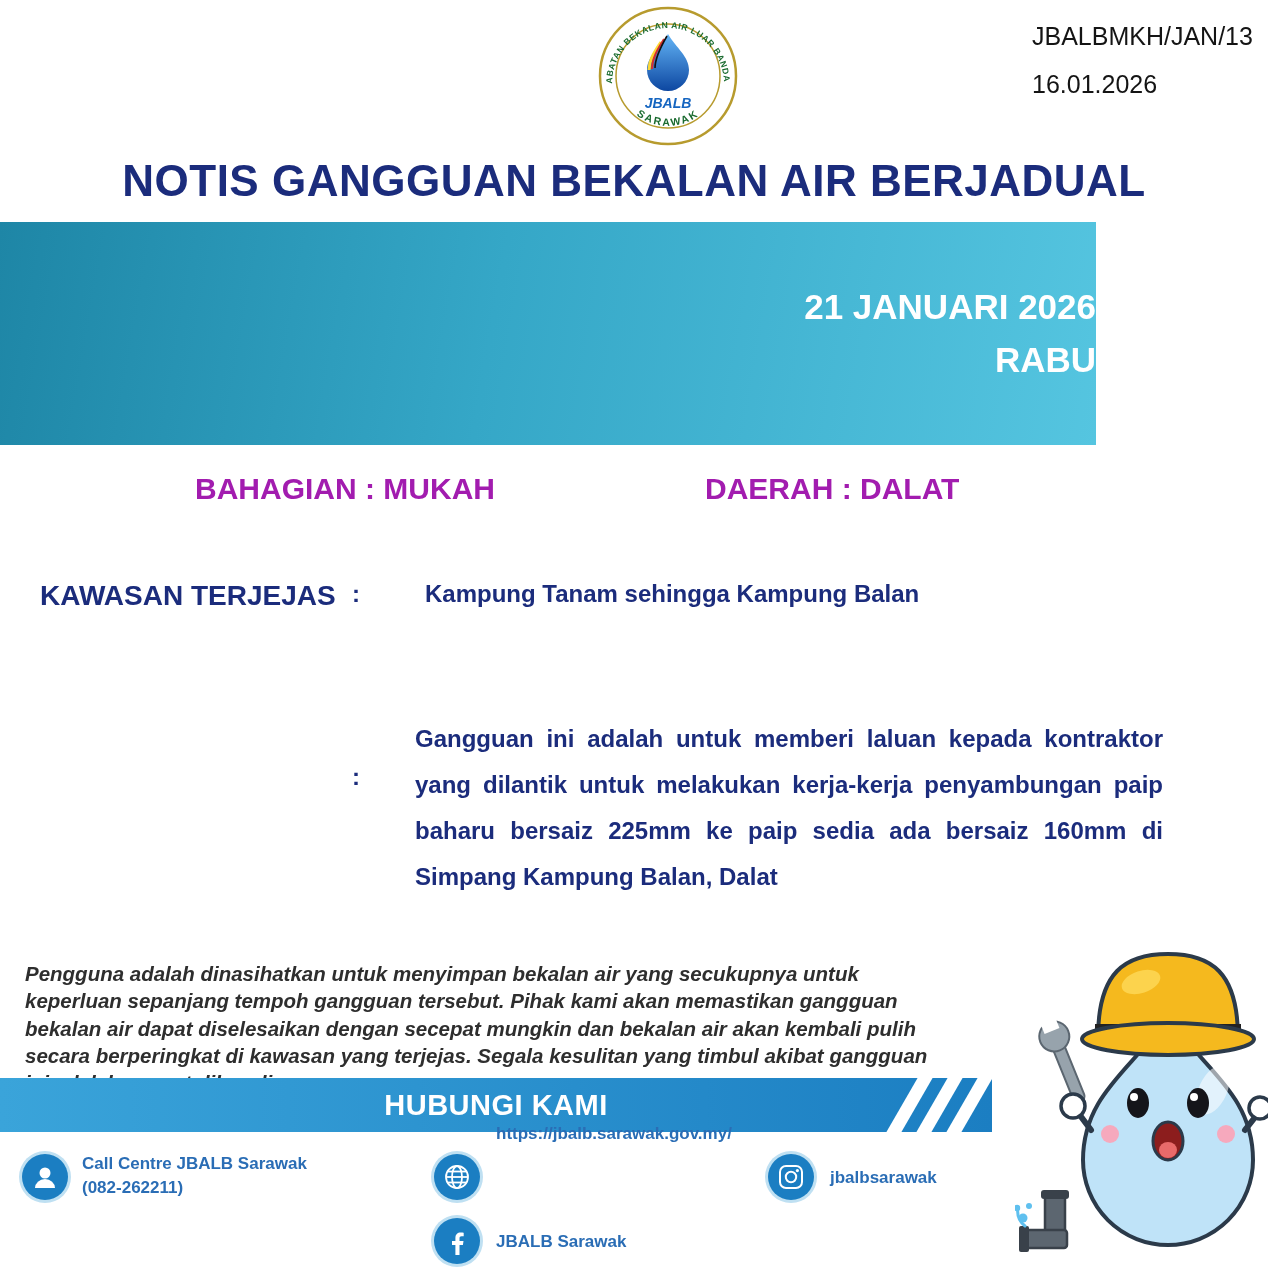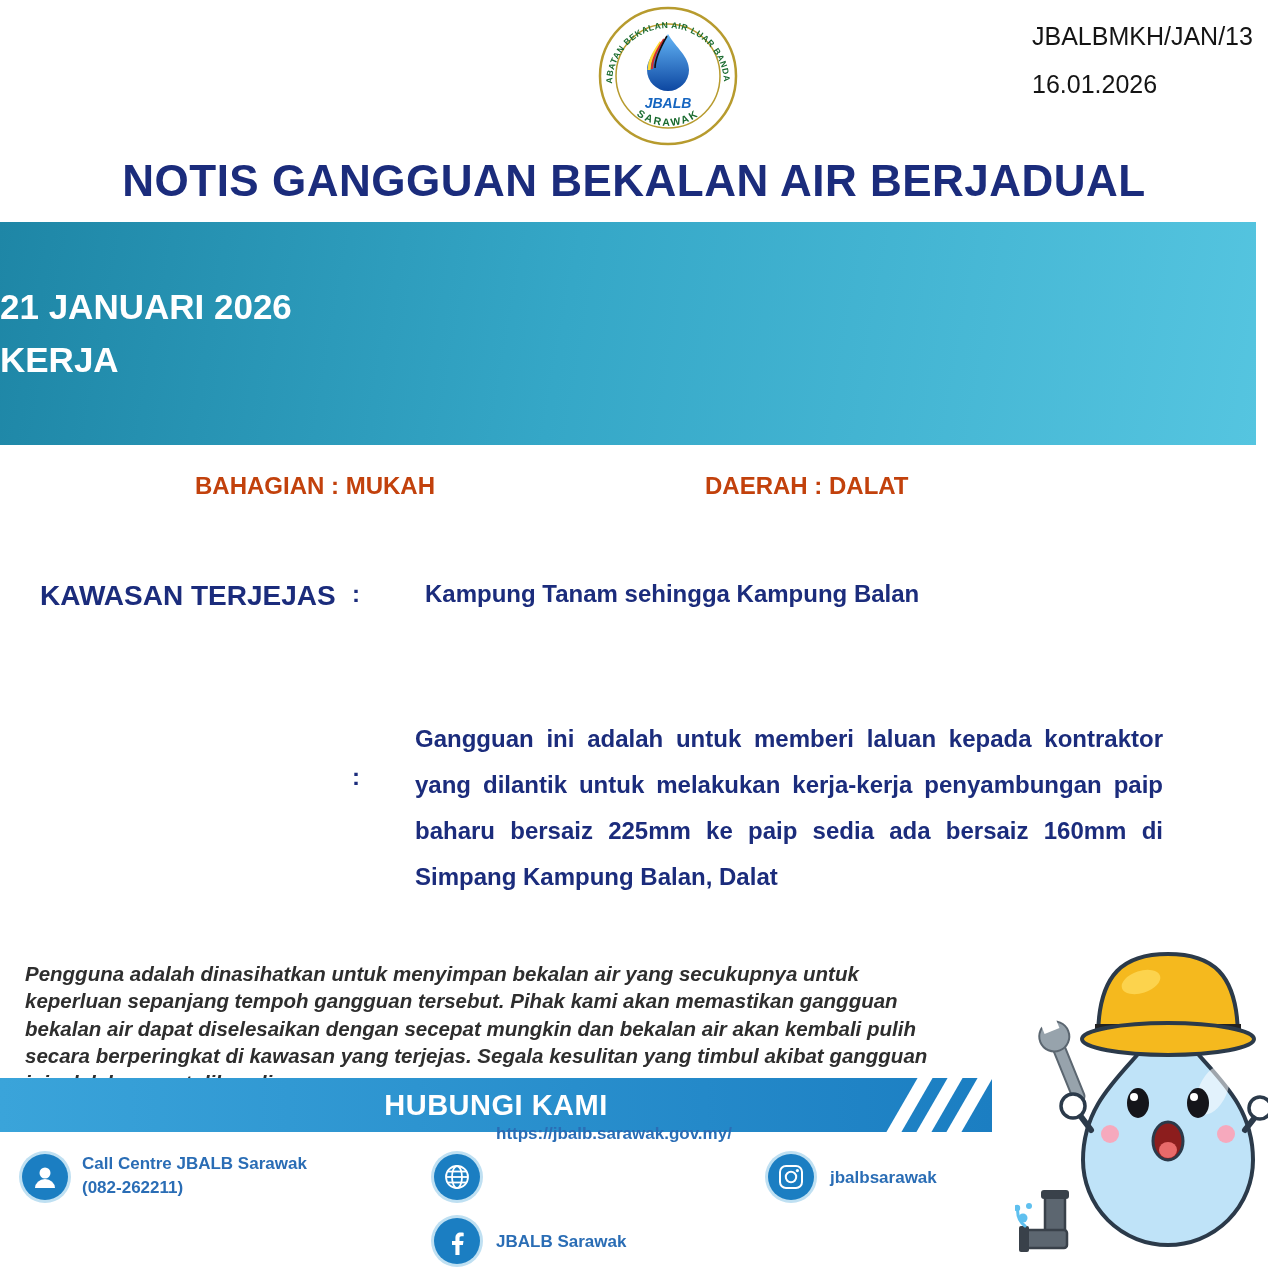--- a/index.html
+++ b/index.html
@@ -10,27 +10,27 @@
   
   .ref-block{position:absolute;left:1032px;top:12px;font-size:25px;color:#141414;
              font-weight:400;line-height:48px;}
   .logo-wrap{position:absolute;left:598px;top:6px;width:140px;height:140px;}
 
   
   .notice-title{position:absolute;top:156px;left:0;width:100%;text-align:center;
                 font-size:44px;font-weight:800;color:#1b2c7c;letter-spacing:.5px;margin:0;}
 
   
-  .sched-banner{position:absolute;left:0;top:222px;width:1256px;height:223px;
+  .sched-banner{position:absolute;left:0;top:222px;width:1096px;height:223px;
                 background:linear-gradient(100deg,#1e86a6 0%,#35a7c7 45%,#55c5e0 100%);
-                display:flex;flex-direction:column;align-items:flex-start;justify-content:center;
+                display:flex;flex-direction:column;align-items:flex-end;justify-content:center;
                 gap:13px;color:#fff;font-weight:800;font-size:35px;}
 
   
-  .region-label{position:absolute;font-size:24px;font-weight:800;color:#c2410c;white-space:nowrap;}
+  .region-label{position:absolute;font-size:30px;font-weight:800;color:#a21caf;white-space:nowrap;}
   .bahagian{left:195px;top:472px;}
   .daerah{left:705px;top:472px;}
 
   
   .detail-label{position:absolute;font-size:28px;font-weight:800;color:#1b2c7c;white-space:nowrap;}
   .detail-colon{position:absolute;font-size:24px;font-weight:800;color:#1b2c7c;}
   .detail-value{position:absolute;font-size:24px;font-weight:700;color:#1b2c7c;}
   .kawasan-label{left:40px;top:580px;}
   .kawasan-colon{left:352px;top:580px;}
   .kawasan-value{left:425px;top:580px;}
@@ -100,21 +100,21 @@
       <path d="M66,33 C59,44 54,53 54,63" fill="none" stroke="#d32f2f" stroke-width="2"></path>
       <path d="M69,30 C62,42 57,52 57,62" fill="none" stroke="#111111" stroke-width="1.6"></path>
       <text x="70" y="102" text-anchor="middle" font-size="14" font-weight="bold" font-style="italic" fill="#1565c0">JBALB</text>
     </svg>
   </div>
 
   <h1 class="notice-title">NOTIS GANGGUAN BEKALAN AIR BERJADUAL</h1>
 
   <div class="sched-banner">
     <div>21 JANUARI 2026</div>
-    <div>KERJA</div>
+    <div>RABU</div>
   </div>
 
   <div class="region-label bahagian">BAHAGIAN : MUKAH</div>
   <div class="region-label daerah">DAERAH : DALAT</div>
 
   <div class="detail-label kawasan-label">KAWASAN TERJEJAS</div>
   <div class="detail-colon kawasan-colon">:</div>
   <div class="detail-value kawasan-value">Kampung Tanam sehingga Kampung Balan</div>
 
   <div class="detail-colon huraian-colon">:</div>

